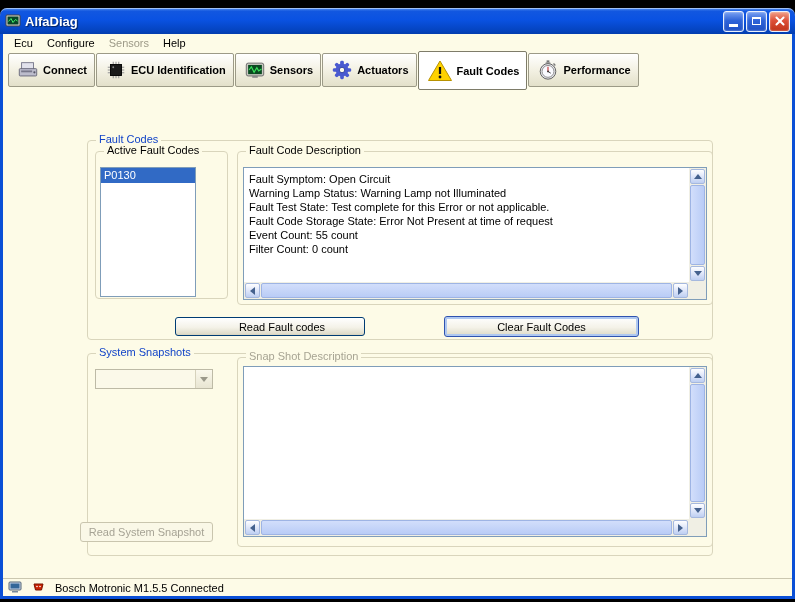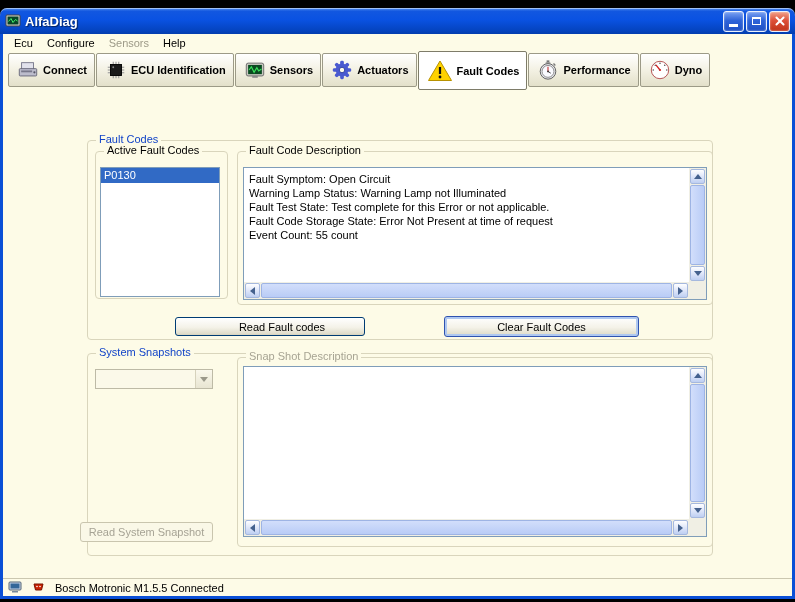--- a/index.html
+++ b/index.html
@@ -205,60 +205,44 @@
               <line x1="18" y1="5" x2="20" y2="7" stroke="#777" stroke-width="1.5"></line>
               <circle cx="12" cy="13.5" r="8.5" fill="#E8E8EE" stroke="#555"></circle>
               <circle cx="12" cy="13.5" r="6.5" fill="#FAFAFF" stroke="#888"></circle>
               <line x1="12" y1="13.5" x2="12" y2="8.5" stroke="#C03030" stroke-width="1.2"></line>
               <line x1="12" y1="13.5" x2="15" y2="15.5" stroke="#333" stroke-width="1"></line>
               <circle cx="12" cy="13.5" r="1" fill="#333"></circle>
             </svg>
           </span>
           <span>Performance</span>
         </div>
-        <div class="tool-btn">
-          <span class="tool-icon">
-            <svg width="24" height="22" viewBox="0 0 24 24">
-              <circle cx="12" cy="12" r="9.5" fill="#FFFFFF" stroke="#B04848" stroke-width="1"></circle>
-              <g fill="#444">
-                <circle cx="12" cy="4.6" r="0.8"></circle>
-                  <circle cx="19.4" cy="12" r="0.8"></circle>
-                  <circle cx="4.6" cy="12" r="0.8"></circle>
-                <circle cx="17.2" cy="6.8" r="0.8"></circle>
-                  <circle cx="6.8" cy="6.8" r="0.8"></circle>
-              </g>
-              <line x1="12" y1="12" x2="7.5" y2="6.5" stroke="#D02020" stroke-width="1.4"></line>
-              <circle cx="12" cy="12" r="1.2" fill="#D02020"></circle>
-            </svg>
-          </span>
-          <span>Dyno</span>
-        </div>
       </div>
 
       <div class="group" style="left:84px;top:106px;width:626px;height:200px;">
         <span class="group-label blue">Fault Codes</span>
       </div>
 
       <div class="group" style="left:92px;top:117px;width:133px;height:148px;">
         <span class="group-label">Active Fault Codes</span>
       </div>
-      <div class="listbox" style="left:97px;top:133px;width:120px;height:130px;">
+      <div class="listbox" style="left:97px;top:133px;width:96px;height:130px;">
         <div class="list-item selected">P0130</div>
       </div>
 
       <div class="group" style="left:234px;top:117px;width:476px;height:154px;">
         <span class="group-label">Fault Code Description</span>
       </div>
       <div class="ta" style="left:240px;top:133px;width:464px;height:133px;">
         <div class="ta-content">
           <div>Fault Symptom: Open Circuit</div>
           <div>Warning Lamp Status: Warning Lamp not Illuminated</div>
           <div>Fault Test State: Test complete for this Error or not applicable.</div>
           <div>Fault Code Storage State: Error Not Present at time of request</div>
           <div>Event Count: 55 count</div>
+          <div>Filter Count: 0 count</div>
         </div>
         <div class="vscroll">
           <div class="sbtn up">
               <span class="tri tri-up"></span>
             </div>
           <div class="vthumb"></div>
           <div class="sbtn down">
               <span class="tri tri-down"></span>
             </div>
         </div>

